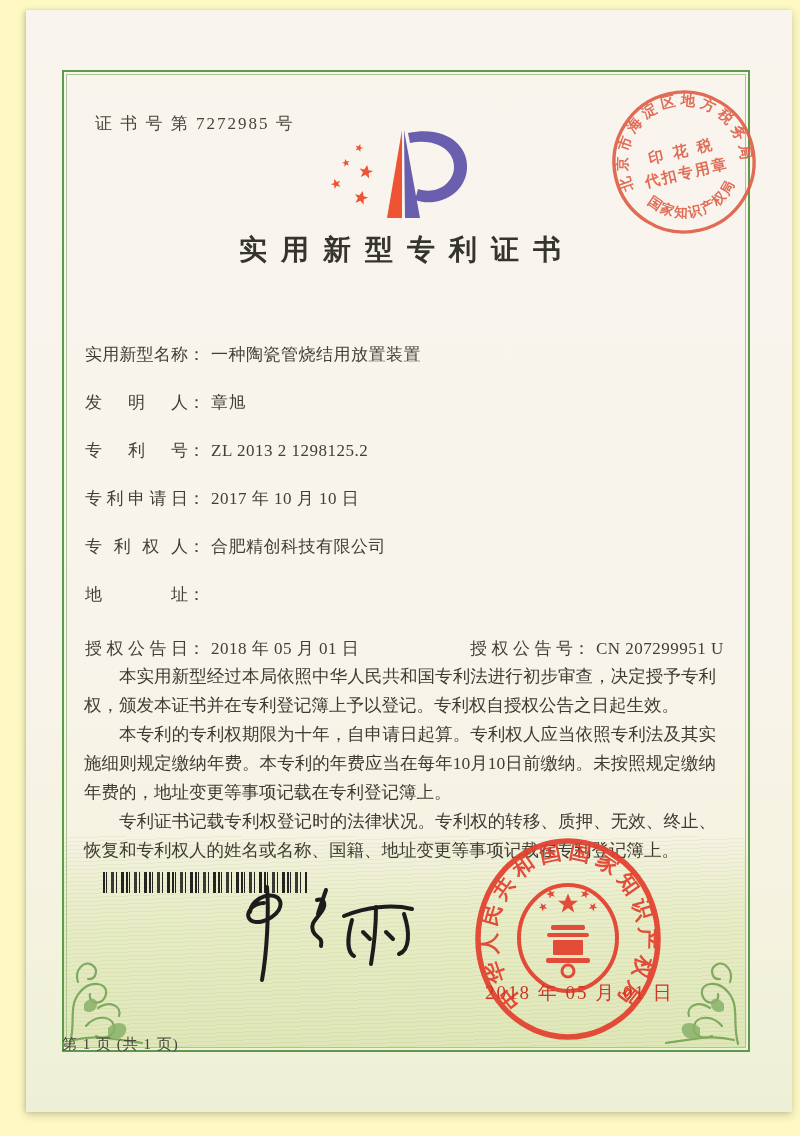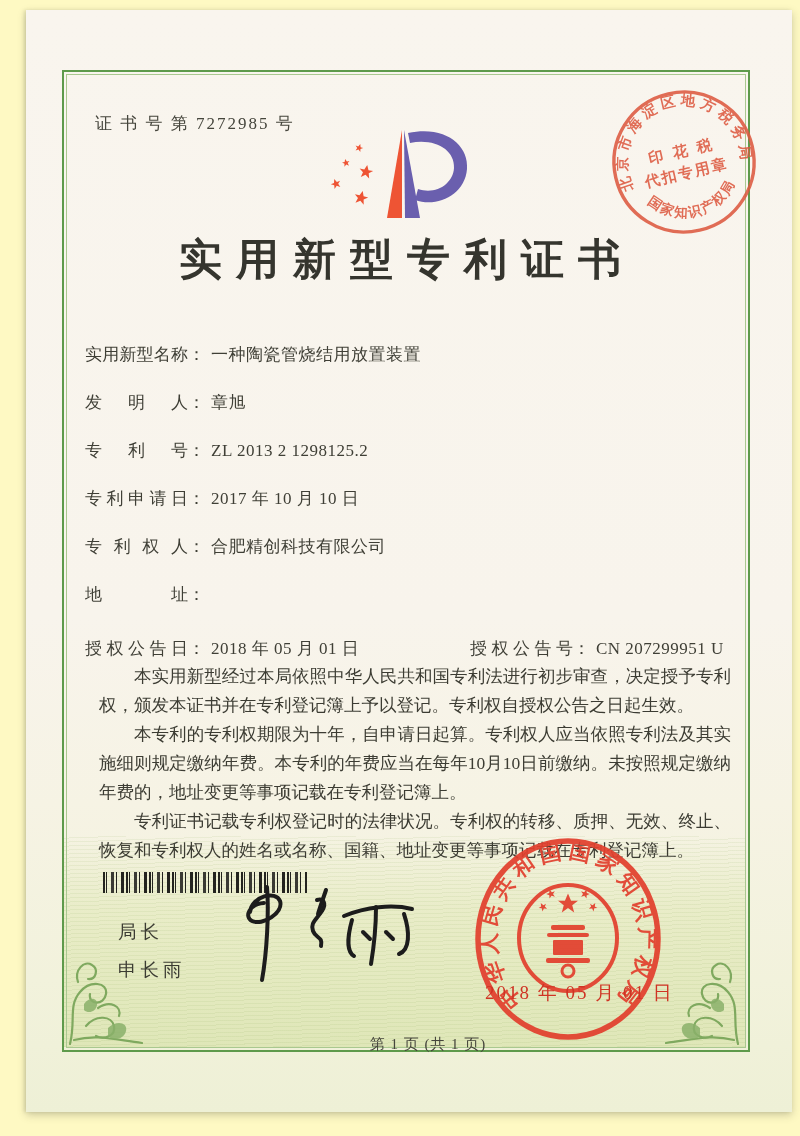--- a/index.html
+++ b/index.html
@@ -8,44 +8,44 @@
   .paper{position:absolute;left:26px;top:10px;right:8px;bottom:24px;
          background:linear-gradient(180deg,#f9f5ee 0%,#f8f4ec 55%,#f6f3e4 72%,#f2f2dc 88%,#eef0d6 100%);
          box-shadow:0 3px 8px rgba(60,60,50,.25), -2px 0 3px rgba(90,100,70,.15);}
   .guilloche{position:absolute;left:63px;top:836px;width:683px;height:211px;pointer-events:none;
          background:
            repeating-linear-gradient(-2deg, rgba(130,165,80,.10) 0 1px, rgba(130,165,80,0) 1px 4px),
            linear-gradient(180deg, rgba(222,230,176,0) 0%, rgba(220,229,172,.45) 35%, rgba(214,225,166,.65) 100%);}
   .frame{position:absolute;left:62px;top:70px;width:684px;height:978px;border:2px solid #5e9a4b;}
   .frame-inner{position:absolute;inset:2px;border:1px solid #a9c88f;}
   .cert-no{position:absolute;left:95px;top:112px;font-size:17px;color:#45453c;letter-spacing:2px;}
-  .title{position:absolute;left:0;right:0;top:231px;text-align:center;font-size:43px;font-weight:600;
+  .title{position:absolute;left:0;right:0;top:231px;text-align:center;font-size:28px;font-weight:600;
          color:#35352e;letter-spacing:14px;text-indent:14px;}
   .stamp{position:absolute;left:606px;top:84px;width:156px;height:156px;transform:rotate(-13deg);opacity:.88;}
   .logo{position:absolute;left:323px;top:123px;width:154px;height:108px;}
   .fields{position:absolute;left:85px;top:343px;width:640px;font-size:17px;color:#3f3f36;}
   .frow{position:absolute;left:0;white-space:nowrap;}
   .flabel{display:inline-block;width:103px;text-align:justify;text-align-last:justify;vertical-align:top;}
   .fcolon{display:inline-block;margin-right:6px;}
   .fval{letter-spacing:.5px;}
   .addr-val{display:inline-block;vertical-align:top;white-space:normal;line-height:28px;}
   .frow2{position:absolute;left:385px;top:0;white-space:nowrap;}
-  .body-text{position:absolute;left:99px;top:662px;width:632px;font-size:17.5px;line-height:29px;
+  .body-text{position:absolute;left:84px;top:662px;width:632px;font-size:17.5px;line-height:29px;
          color:#3c3c33;text-align:justify;}
   .body-text p{margin:0;text-indent:2em;}
   .barcode{position:absolute;left:103px;top:872px;width:204px;height:21px;
          background:repeating-linear-gradient(90deg,#23231f 0 2px,transparent 2px 3px,#23231f 3px 4px,
            transparent 4px 8px,#3a3a34 8px 11px,transparent 11px 13px,#23231f 13px 14px,transparent 14px 18px,
            #23231f 18px 21px,transparent 21px 23px);}
   .director{position:absolute;left:118px;top:913px;font-size:18.5px;color:#3c3c33;line-height:38px;letter-spacing:4px;}
   .director div{white-space:nowrap;}
   .signature{position:absolute;left:222px;top:880px;width:215px;height:110px;}
   .seal{position:absolute;left:468px;top:832px;width:200px;height:214px;opacity:.93;}
   .seal-date{position:absolute;left:485px;top:980px;font-size:19px;color:#cf3424;letter-spacing:2px;white-space:nowrap;}
-  .footer{position:absolute;left:62px;top:1035px;width:684px;text-align:center;font-size:15px;color:#45453c;letter-spacing:1px;padding-left:24px;}
+  .footer{position:absolute;left:62px;top:1035px;width:684px;font-size:15px;color:#45453c;letter-spacing:1px;}
   .flourish{position:absolute;width:108px;height:100px;}
   .flourish.bl{left:64px;top:948px;}
   .flourish.br{left:636px;top:948px;transform:scaleX(-1);}
   svg{display:block;}
 </style>
 </head>
 <body>
 
 <div class="photo">
   <div class="paper"></div>
@@ -147,24 +147,20 @@
   </div>
 
   <div class="body-text">
     <p>本实用新型经过本局依照中华人民共和国专利法进行初步审查，决定授予专利权，颁发本证书并在专利登记簿上予以登记。专利权自授权公告之日起生效。</p>
     <p>本专利的专利权期限为十年，自申请日起算。专利权人应当依照专利法及其实施细则规定缴纳年费。本专利的年费应当在每年10月10日前缴纳。未按照规定缴纳年费的，地址变更等事项记载在专利登记簿上。</p>
     <p>专利证书记载专利权登记时的法律状况。专利权的转移、质押、无效、终止、恢复和专利权人的姓名或名称、国籍、地址变更等事项记载在专利登记簿上。</p>
   </div>
 
   <div class="barcode"></div>
 
-  <div class="director">
-    <div>局长</div>
-    <div>申长雨</div>
-  </div>
 
   <svg class="signature" viewBox="0 0 215 110">
     <g fill="none" stroke="#1c1c1c" stroke-width="4" stroke-linecap="round">
       <path d="M28,32 C30,16 54,10 58,21 C62,33 40,46 30,41 C22,37 27,24 42,23"></path>
       <path d="M45,7 C47,32 45,72 40,100"></path>
       <path d="M95,20 C101,18 105,23 100,31 C94,40 88,43 91,51 C94,59 101,56 99,66"></path>
       <path d="M104,10 C101,19 98,27 96,34"></path>
       <path d="M122,36 C144,27 170,24 190,29"></path>
       <path d="M130,40 C125,58 125,72 132,76"></path>
       <path d="M154,27 C154,46 152,66 149,84"></path>

